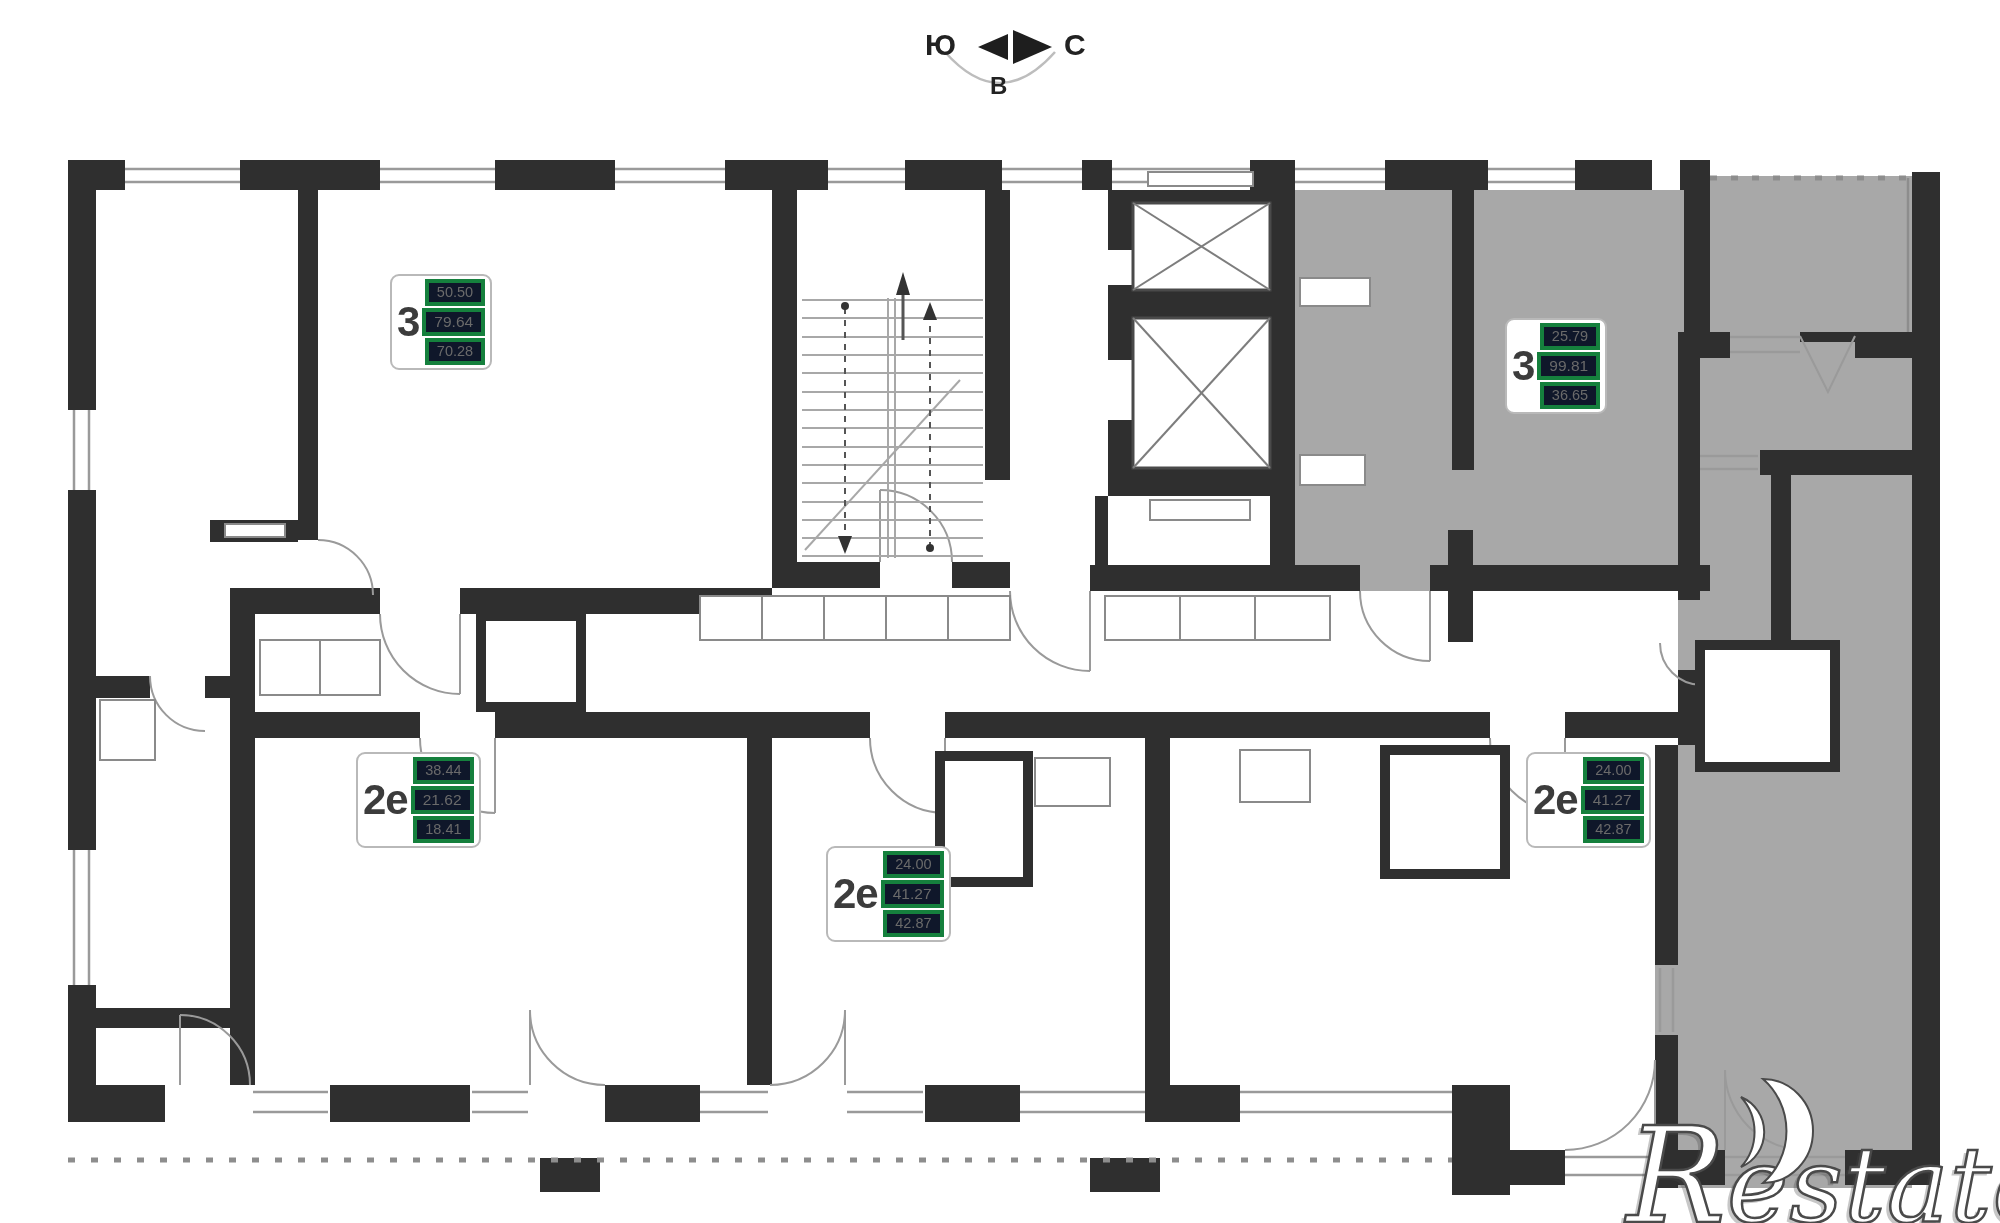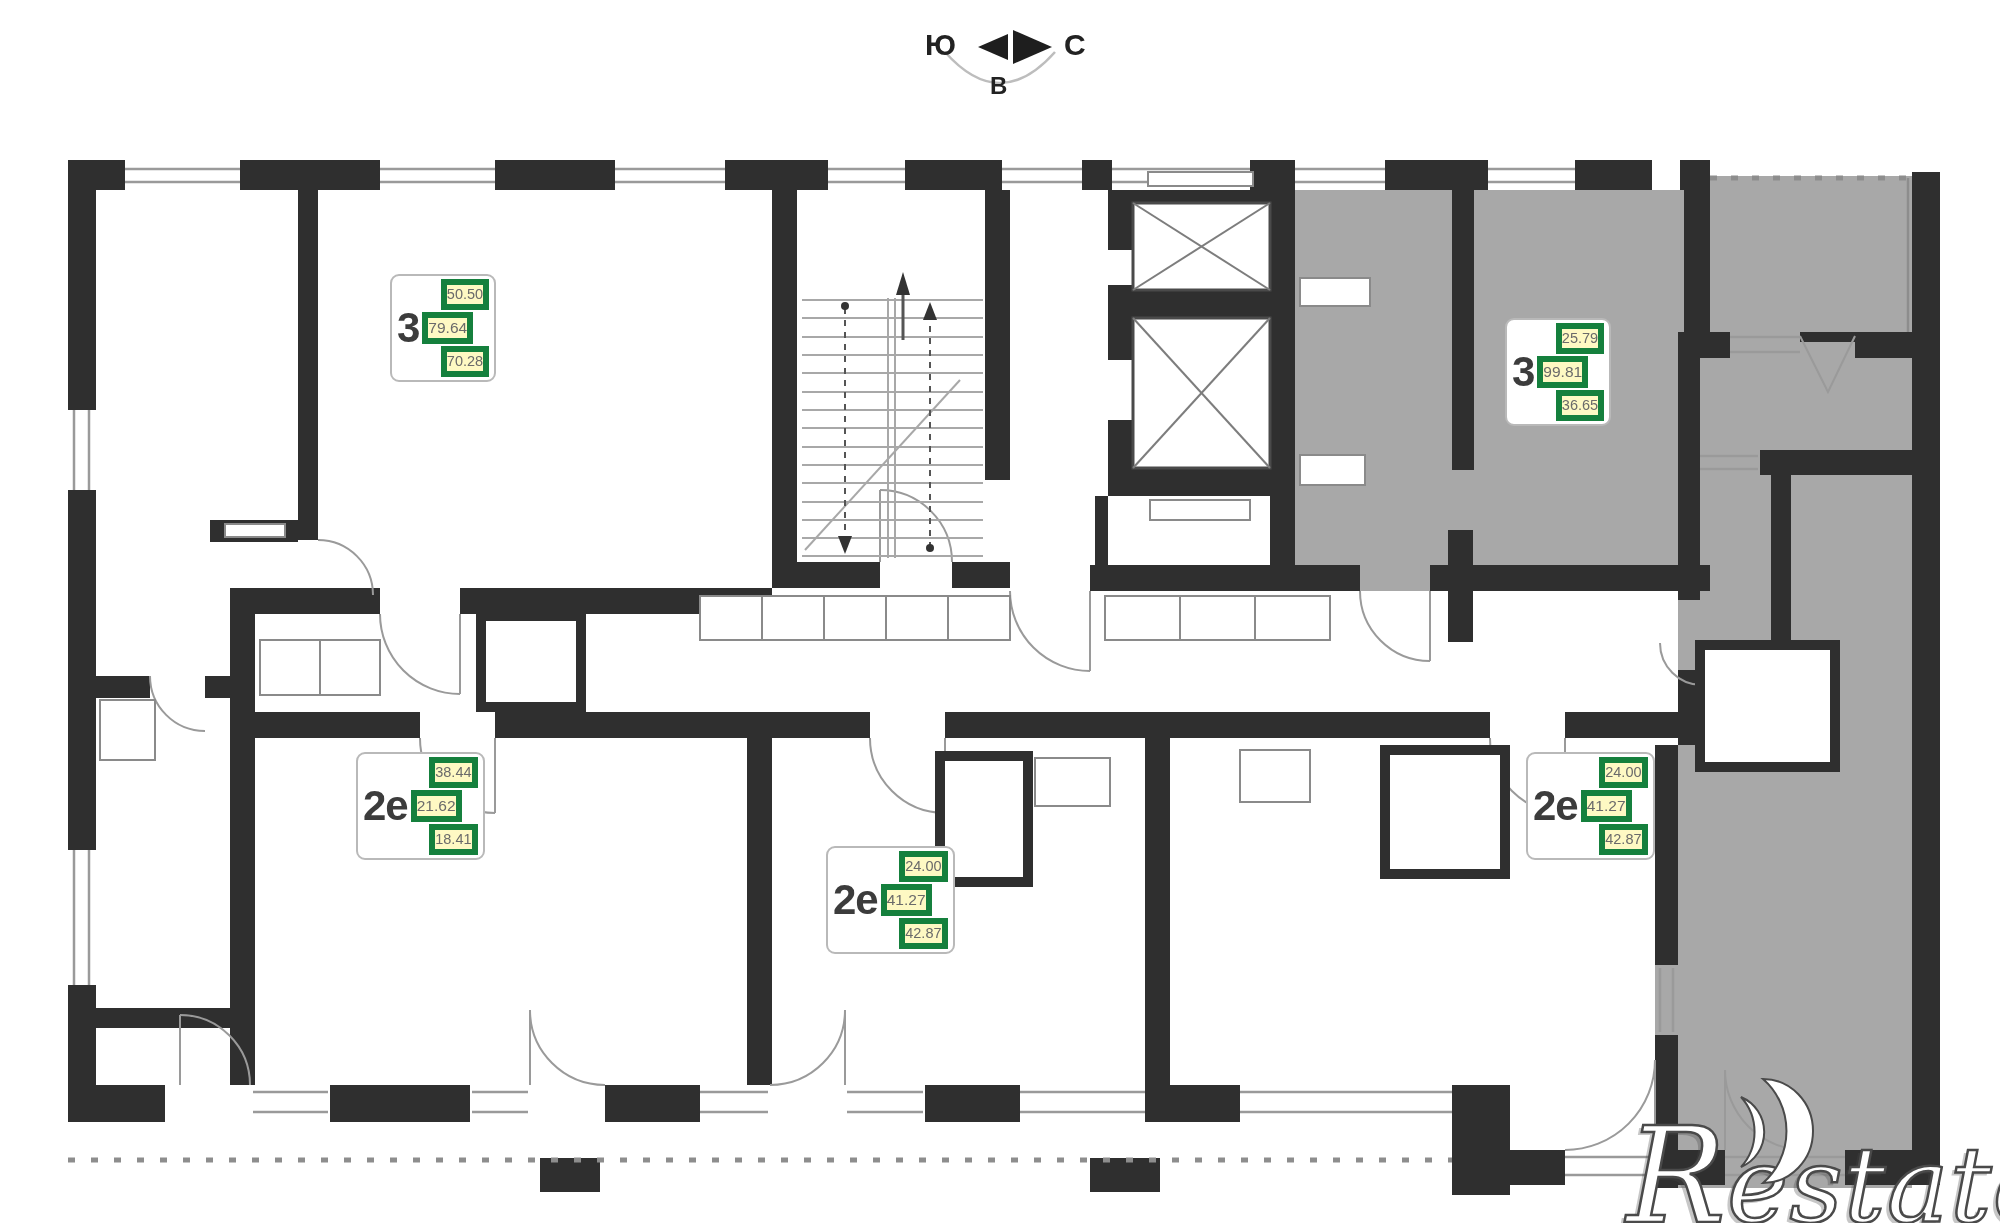--- a/index.html
+++ b/index.html
@@ -8,23 +8,23 @@
   .stage{position:absolute;left:0;top:0;width:2000px;height:1223px;}
   .plan-svg{position:absolute;left:0;top:0;}
 
   
   .tag{position:absolute;display:flex;align-items:center;gap:3px;
        background:#ffffff;border:2px solid #b9b9b9;border-radius:9px;
        padding:3px 5px;box-sizing:border-box;min-height:82px;z-index:5;}
   .tag .big{font-size:42px;font-weight:bold;color:#3c3c3c;line-height:1;
             letter-spacing:-1px;}
   .tag .nums{display:flex;flex-direction:column;align-items:flex-end;gap:2px;}
-  .tag .num{font-size:14.5px;color:#6a6a6a;border:6px solid #15803d;
-            background:#fef9c3;line-height:1.3;padding:0 0;white-space:nowrap;}
-  .tag .num.mid{margin-right:16px;font-size:15.5px;}
+  .tag .num{font-size:14.5px;color:#6a6a6a;border:4px solid #15803d;
+            background:#0f172a;line-height:1.3;padding:0 8px;white-space:nowrap;}
+  .tag .num.mid{margin-right:0;font-size:15.5px;}
 
   
   .compass-letter{position:absolute;font-weight:bold;color:#222;z-index:6;
                   background:transparent;}
   .c-south{left:925px;top:28px;font-size:30px;}
   .c-north{left:1064px;top:28px;font-size:30px;}
   .c-east{left:990px;top:72px;font-size:24px;}
 
   
   .watermark{position:absolute;right:-55px;bottom:-30px;z-index:8;

